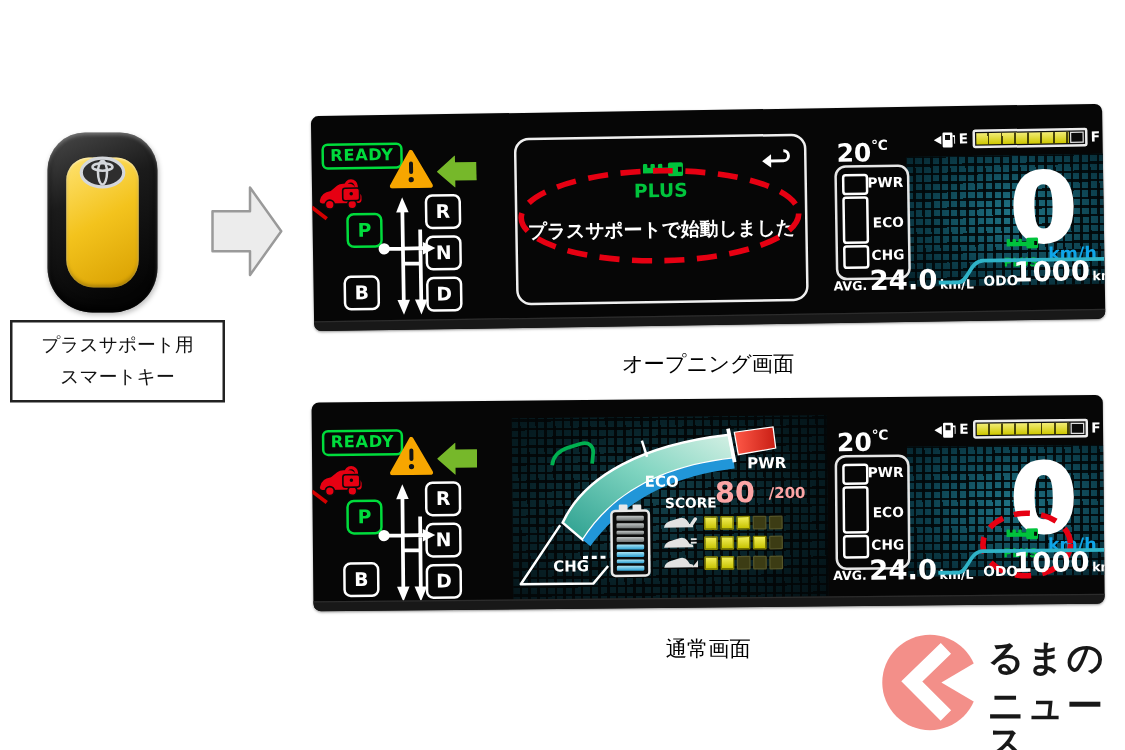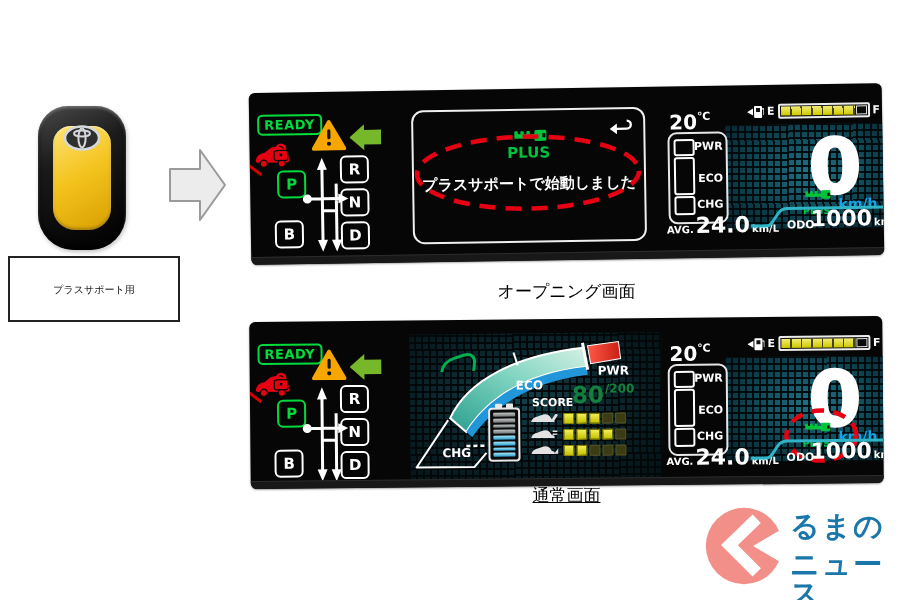--- a/index.html
+++ b/index.html
@@ -10,26 +10,26 @@
   
   .fob{left:38px;top:106px;width:88px;height:144px;border-radius:30px 30px 36px 36px;
        background:linear-gradient(155deg,#4a4a4a,#1b1b1b 35%,#050505 85%);
        box-shadow:inset 0 2px 3px rgba(255,255,255,.28),inset 0 -4px 6px rgba(0,0,0,.9),1px 2px 4px rgba(0,0,0,.25);}
   .fob-panel{left:15px;top:20px;width:58px;height:104px;border-radius:18px 18px 22px 22px;
        background:linear-gradient(150deg,#ffe371,#f3c31d 48%,#d89f00);
        box-shadow:inset 0 1px 2px rgba(255,255,255,.6),inset 0 -2px 3px rgba(0,0,0,.25);}
   .emblem{left:50%;top:18px;transform:translateX(-50%);width:40px;height:28px;}
   .keylabel{left:8px;top:256px;width:168px;height:62px;background:#fff;border:2px solid #222;
        display:flex;flex-direction:column;align-items:center;justify-content:center;
-       font-size:10px;color:#111;line-height:1.7;}
+       font-size:15px;color:#111;line-height:1.7;}
   .flow-arrow{left:168px;top:144px;width:60px;height:82px;}
 
   
   .caption{left:250px;width:633px;text-align:center;font-size:17px;color:#000;}
-  #cap1{top:280px;} #cap2{top:484px;text-decoration:underline;}
+  #cap1{top:280px;} #cap2{top:508px;}
 
   
   .panel{left:250px;width:633px;background:#060606;border-radius:6px;box-shadow:0 1px 2px rgba(0,0,0,.4);}
   #panel1{top:88px;height:172px;transform:rotate(-0.9deg);}
   #panel2{top:319px;height:167px;transform:rotate(-0.55deg);}
   .pin{position:absolute;inset:0;overflow:hidden;border-radius:6px;}
   .bezel{left:0;right:0;bottom:0;height:7px;background:#181818;border-top:1px solid #2c2c2c;}
   .redtick{left:-2px;width:15px;height:3px;background:#d40000;transform:rotate(38deg);}
 
   
@@ -97,53 +97,54 @@
   .arc-lbl{color:#fff;font:bold 12px "DejaVu Sans",sans-serif;}
   .lbl-pwr{left:348px;top:45px;} .lbl-eco{left:266px;top:59px;} .lbl-chg{left:192px;top:126px;}
   .battery{left:238px;top:88px;width:32px;height:54px;border:2px solid #e8e8e8;border-radius:4px;
            background:#0b0b0b;display:flex;flex-direction:column;gap:2px;padding:3px;box-sizing:border-box;}
   .bcap{position:absolute;top:-6px;width:7px;height:5px;background:#e8e8e8;border-radius:1px;}
   .bc1{left:5px;} .bc2{right:5px;}
   .bar{flex:1;border-radius:1px;}
   .bar-gray{background:linear-gradient(#c2c6c6,#717575);}
   .bar-blue{background:linear-gradient(#a8e4f5,#2d9fd0);}
   .score-label{left:282px;top:77px;color:#fff;font:bold 11px "DejaVu Sans",sans-serif;text-align:right;}
-  .score-val{left:322px;top:63px;display:flex;align-items:flex-start;gap:1px;color:#15803d;}
+  .score-val{left:322px;top:63px;display:flex;align-items:center;gap:11px;color:#fca5a5;}
   .sv-b{font:bold 23px "DejaVu Sans",sans-serif;} .sv-s{font:bold 12px "DejaVu Sans",sans-serif;}
   .srow{left:280px;display:flex;align-items:center;gap:5px;height:12px;}
   .r1{top:93px;} .r2{top:109px;} .r3{top:125px;}
   .scar{width:28px;height:13px;flex:none;}
   .sq{display:inline-block;width:9px;height:9px;margin-right:2px;border-radius:1px;}
   .sq-on{background:linear-gradient(#f2ee58,#c6c200);border:1px solid #8c8800;}
   .sq-off{background:#3c3c14;border:1px solid #565628;}
 
   
   .logo{left:704px;top:504px;width:192px;height:92px;opacity:.9;}
   .logo-circle{left:0;top:2px;width:80px;height:80px;}
-  .logo-t{color:#0369a1;font:bold 29px "DejaVu Sans",sans-serif;letter-spacing:2px;line-height:1;}
+  .logo-t{color:#000000;font:bold 29px "DejaVu Sans",sans-serif;letter-spacing:2px;line-height:1;}
   .lt1{left:86px;top:8px;} .lt2{left:86px;top:46px;}
 </style>
 </head>
 <body>
 
 <div class="abs fob">
   <div class="abs fob-panel"></div>
   <svg class="abs emblem" viewBox="0 0 40 28">
     <ellipse cx="20" cy="14" rx="17" ry="11.5" fill="#2e2e2e" stroke="#d4d7db" stroke-width="2.6"></ellipse>
     <ellipse cx="20" cy="9.5" rx="8" ry="3" fill="none" stroke="#d4d7db" stroke-width="2"></ellipse>
     <ellipse cx="20" cy="14" rx="3.6" ry="9.5" fill="none" stroke="#d4d7db" stroke-width="2"></ellipse>
   </svg>
 </div>
 
 <svg class="abs flow-arrow" viewBox="0 0 60 82">
   <polygon points="2,25 32,25 32,6 57,41 32,76 32,57 2,57" fill="#ececec" stroke="#9a9a9a" stroke-width="2" stroke-linejoin="round"></polygon>
 </svg>
 
 <div class="abs keylabel">
   <span>プラスサポート用</span>
+  <span>スマートキー</span>
 </div>
 
 <div class="abs panel" id="panel1">
  <div class="pin">
   <div class="abs redtick" style="top:76px"></div>
 
   <div class="abs ready">READY</div>
   <svg class="abs seclock" viewBox="0 0 36 27">
     <path d="M1,19 q1,-7 9,-8 l5,-4 q2,-1.5 5,-1.5 l5,0 q3,0 4.5,3 l2,4 q3,1 3,3.5 l0,2.5 q0,2.5 -2.5,2.5 l-29,0 q-2,0 -2,-2z" fill="#e60012"></path>
     <circle cx="9" cy="22" r="3.6" fill="#e60012" stroke="#0a0a0a" stroke-width="1.4"></circle>

